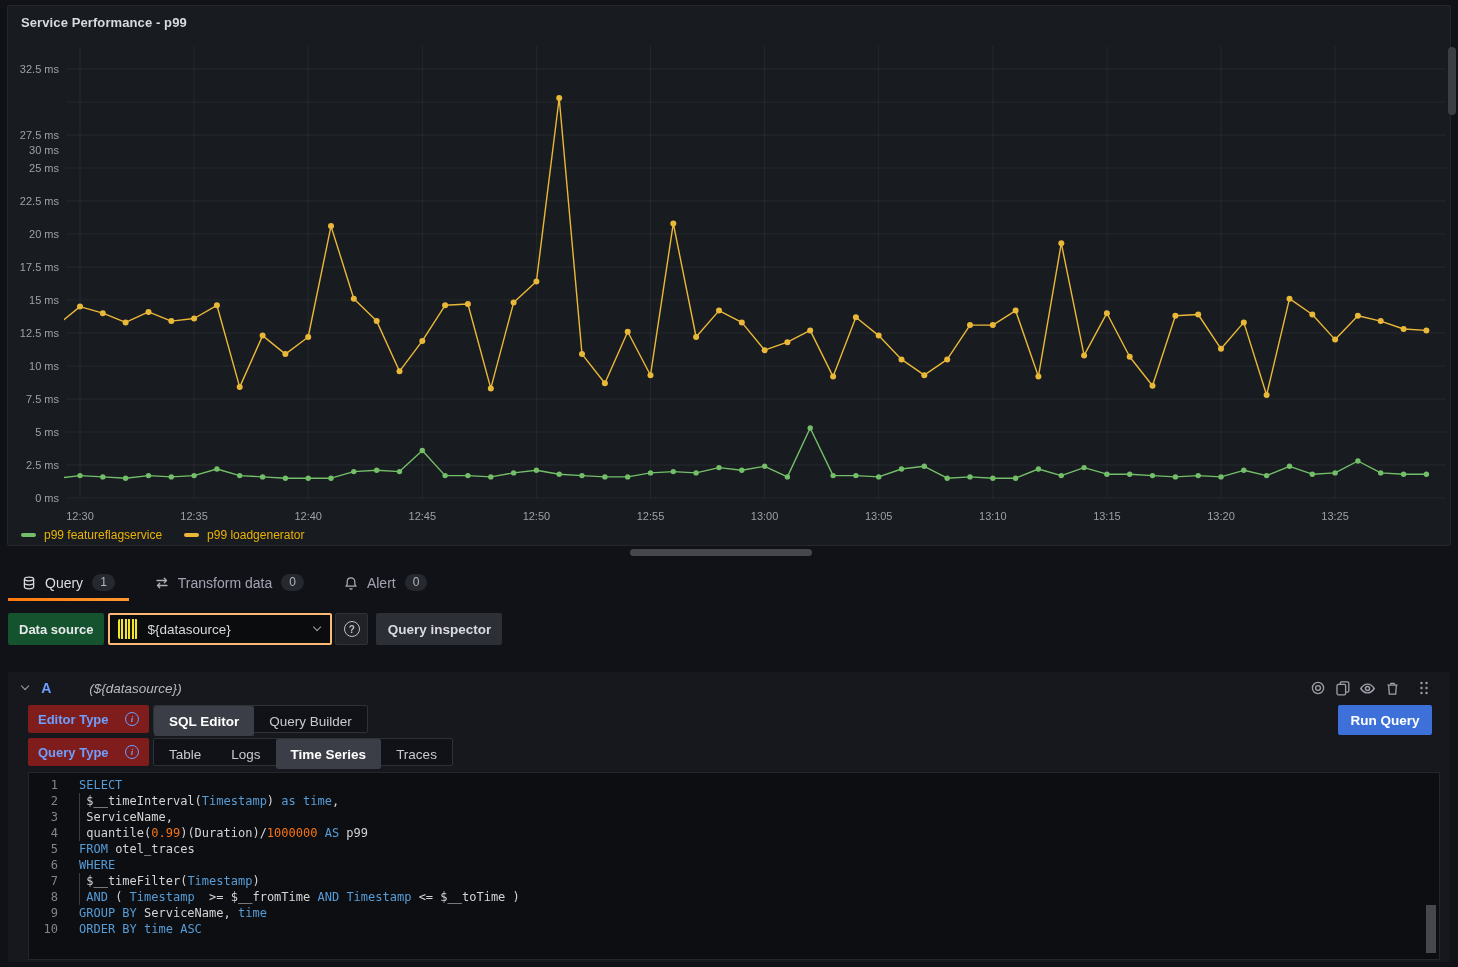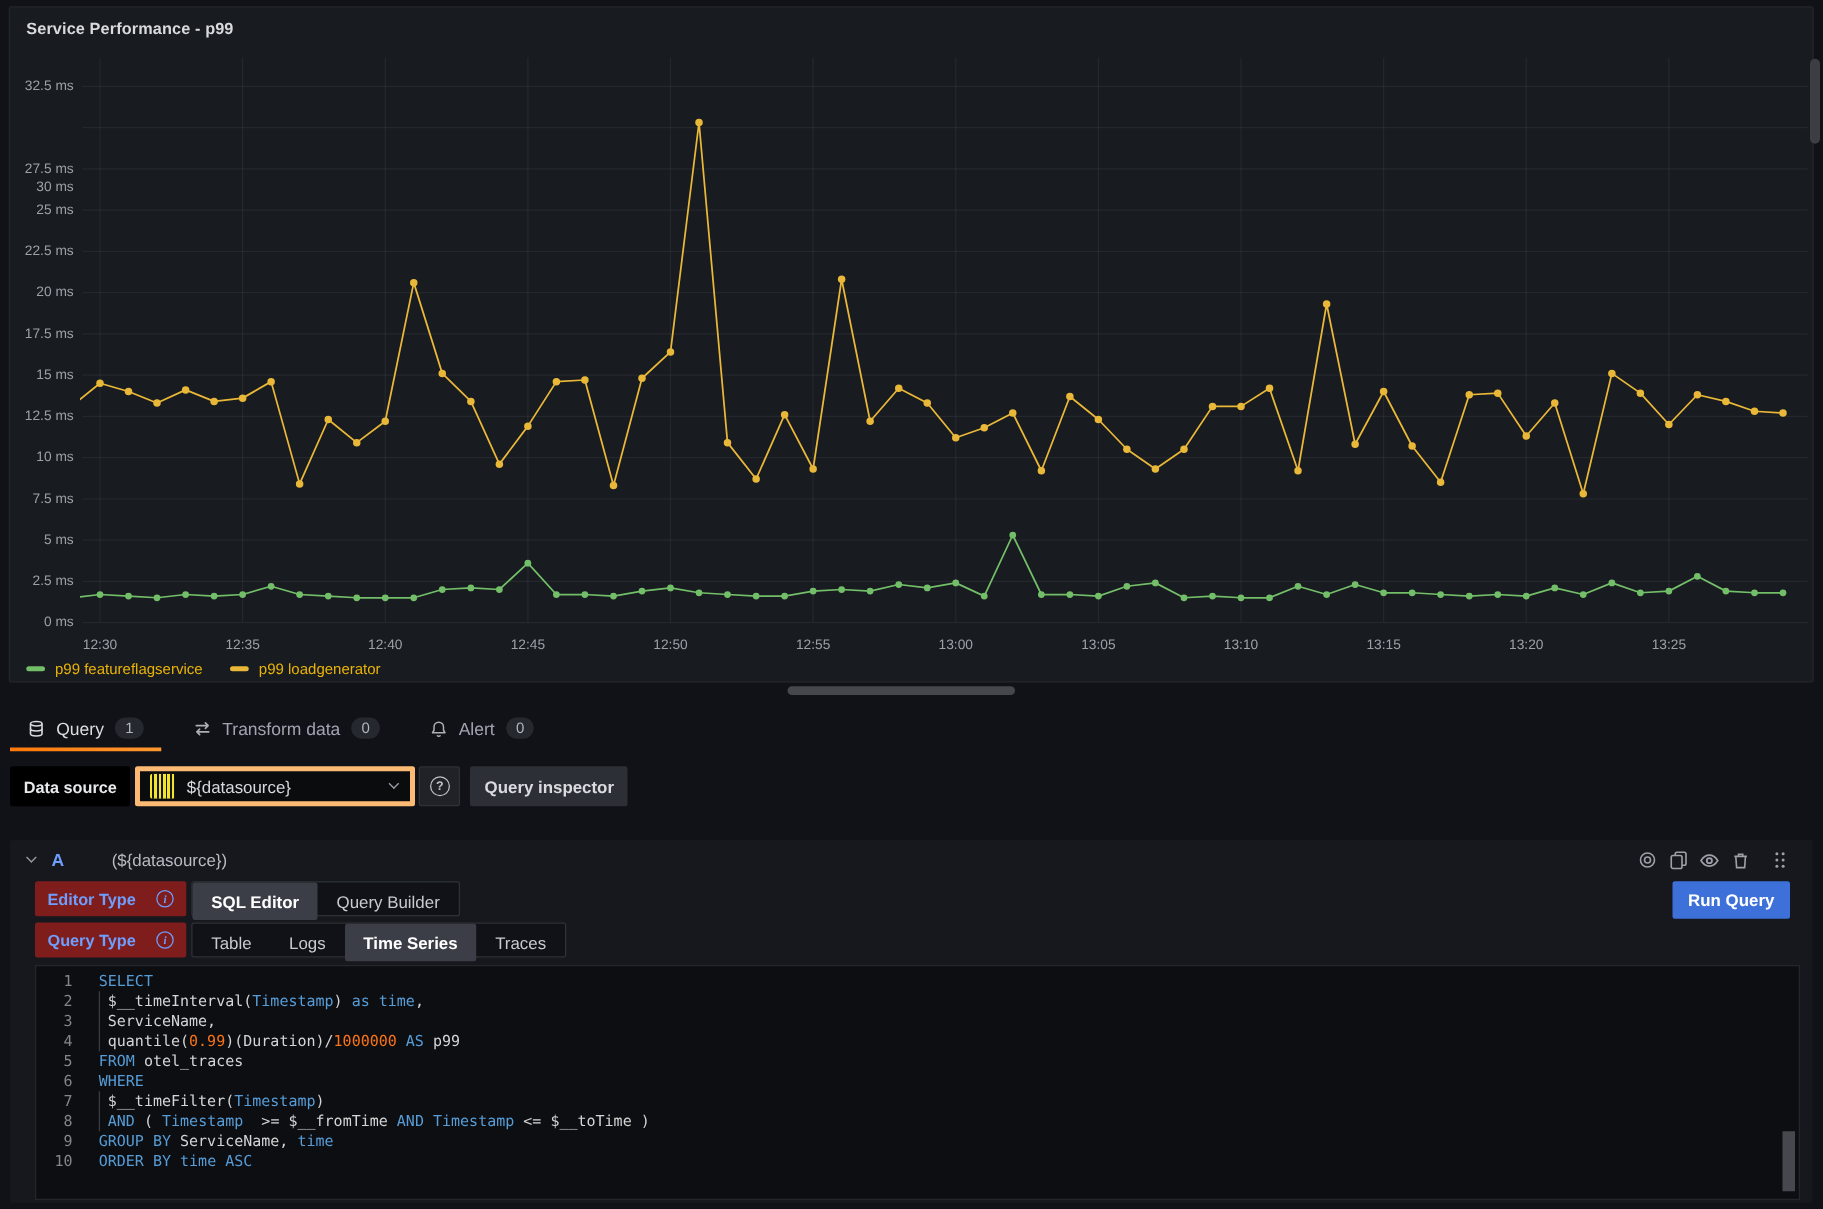--- a/index.html
+++ b/index.html
@@ -24,43 +24,43 @@
   
   .tabbar { position:absolute; left:8px; top:564px; right:8px; height:37px; display:flex; align-items:stretch; gap:12px; }
   .tab { position:relative; display:flex; align-items:center; gap:9px; padding:0 14px; font-size:14px; color:rgba(204,204,220,.78); cursor:pointer; }
   .tab.active { color:#dcdde1; }
   .tab.active::after { content:""; position:absolute; left:0; right:0; bottom:0; height:3px; background:linear-gradient(90deg,#ff780a,#ff9830); }
   .badge { background:#26282f; color:#b4b6bd; border-radius:9px; padding:1px 8px; font-size:12px; line-height:15px; }
   .tab svg { flex:none; }
 
   
   .ds-row { position:absolute; left:8px; top:613px; right:10px; height:32px; display:flex; align-items:stretch; }
-  .chip-label { background:#000000; border-radius:2px; display:flex; align-items:center; padding:16px 11px; font-size:13px; font-weight:700; color:#e8e9ec; margin-right:4px; }
-  .ds-select { width:224px; background:#0b0c0e; border:4px solid #fdba74; border-radius:2px; display:flex; align-items:center; gap:9px; padding:0 10px 0 8px; cursor:pointer; }
+  .chip-label { background:#14532d; border-radius:2px; display:flex; align-items:center; padding:16px 11px; font-size:13px; font-weight:700; color:#e8e9ec; margin-right:4px; }
+  .ds-select { width:224px; background:#0b0c0e; border:2px solid #fdba74; border-radius:2px; display:flex; align-items:center; gap:9px; padding:0 10px 0 8px; cursor:pointer; }
   .ds-logo { width:20px; height:20px; border-radius:2px; background:#f3e52c; background-image:repeating-linear-gradient(90deg, transparent 0 2px, #15161b 2px 3.5px); flex:none; }
   .ds-value { flex:1; font-size:13.5px; color:#d8d9dc; white-space:nowrap; }
   .help-btn { width:33px; margin-left:3px; background:#202228; border:1px solid #2c3235; border-radius:2px; display:flex; align-items:center; justify-content:center; cursor:pointer; }
   .circle-glyph { width:16px; height:16px; border:1.3px solid #c0c1c8; border-radius:50%; display:flex; align-items:center; justify-content:center; color:#c0c1c8; }
   .glyph-q::after { content:"?"; font-size:10px; font-weight:700; }
   .opts-bar { flex:1; margin-left:6px; background:#1a1d23; border-radius:2px; display:flex; align-items:center; padding:0 15px; cursor:pointer; }
   .opts-toggle-label { margin-left:15px; color:#6e9fff; font-size:13.5px; font-weight:700; }
   .opts-md { margin-left:26px; color:#9b9da5; font-size:12.5px; }
   .opts-interval { margin-left:18px; color:#9b9da5; font-size:12.5px; }
   .inspector-btn { margin-left:8px; width:126px; background:#2d2f36; border:none; border-radius:2px; color:#dadbe0; font-size:13.5px; font-weight:700; font-family:inherit; cursor:pointer; }
 
   
   .chev { display:inline-block; border:solid #9da0a8; border-width:0 1.6px 1.6px 0; padding:2.6px; }
   .chev.right { transform:rotate(-45deg); }
   .chev.down  { transform:rotate(45deg); margin-top:-3px; }
 
   
   .query-card { position:absolute; left:8px; top:672px; width:1442px; height:290px; background:#16181d; border-radius:2px; }
   .qheader { height:32px; display:flex; align-items:center; padding:0 14px; }
   .qref { margin-left:13px; color:#6e9fff; font-size:14px; font-weight:700; }
-  .qhint { margin-left:38px; color:#b9bac2; font-size:13.5px; }
+  .qhint { margin-left:38px; color:#b9bac2; font-size:13.5px; font-style:italic; }
   .qspacer { flex:1; }
   .qicon { width:25px; height:24px; display:flex; align-items:center; justify-content:center; cursor:pointer; }
   .qbody { position:relative; padding:1px 0 0 20px; }
   .edit-row { display:flex; align-items:stretch; height:28px; margin-bottom:5px; }
   .type-chip { width:121px; background:#7f1d1d; border-radius:2px; display:flex; align-items:center; justify-content:space-between; padding:0 10px; color:#6e9fff; font-size:13px; font-weight:700; margin-right:4px; }
   .icon-info { width:14px; height:14px; border:1.3px solid #6e9fff; border-radius:50%; display:flex; align-items:center; justify-content:center; color:#6e9fff; cursor:pointer; }
   .icon-info::after { content:"i"; font:italic 700 9px "Liberation Serif", serif; }
   .radio-group { display:flex; align-items:stretch; border:1px solid #2c3235; border-radius:2px; background:#111217; }
   .radio-opt { display:flex; align-items:center; padding:15px 15px; font-size:13.5px; color:#c9cad1; cursor:pointer; border-radius:2px; }
   .radio-opt.sel { background:#3b3e46; color:#ffffff; font-weight:700; }

